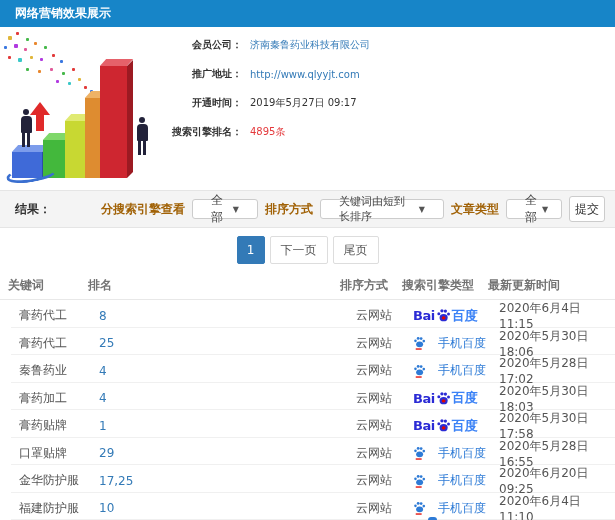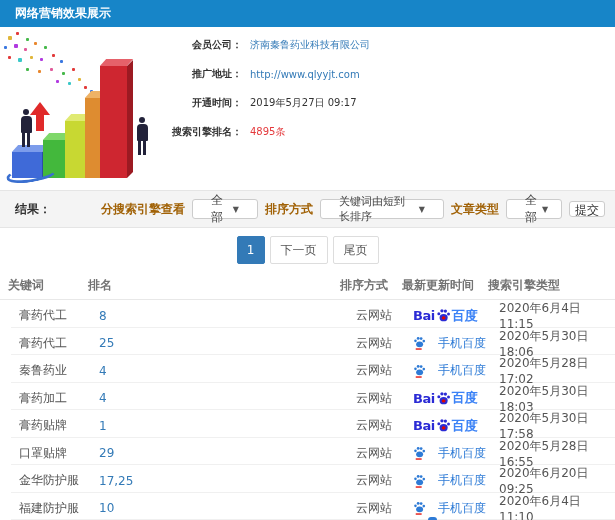--- a/index.html
+++ b/index.html
@@ -65,21 +65,21 @@
   .result-label { margin-left:15px; font-weight:bold; }
   .filter-controls { margin-left:auto; margin-right:10px; display:flex; align-items:center; gap:7px; }
   .filter-controls b { font-weight:bold; color:#a16207; }
   .select { display:inline-flex; align-items:center; justify-content:space-between;
     background:#fff; border:1px solid #ccc; border-radius:3px; height:20px;
     padding:0 18px; color:#444; cursor:pointer; }
   .select.w1 { width:66px; }
   .select.w2 { width:124px; font-size:11px; }
   .select.w3 { width:56px; }
   .select .caret { font-size:8px; color:#555; margin-left:5px; }
-  .submit-btn { height:16px; width:36px; background:#fff; border:1px solid #ccc; border-radius:3px;
+  .submit-btn { height:26px; width:36px; background:#fff; border:1px solid #ccc; border-radius:3px;
     font-size:12px; color:#333; cursor:pointer; font-family:inherit; }
 
   
   .pagination { position:absolute; left:0; top:228px; width:615px; height:44px;
     display:flex; align-items:center; justify-content:center; gap:5px; background:#fff; }
   .page-item { height:28px; display:inline-flex; align-items:center; justify-content:center;
     border:1px solid #ddd; border-radius:2px; font-size:12px; color:#555; background:#fff;
     padding:0 10px; cursor:pointer; }
   .page-item.active { background:#337ab7; border-color:#337ab7; color:#fff; width:28px; padding:0; }
 
@@ -242,22 +242,22 @@
     <span class="page-item active">1</span>
     <span class="page-item">下一页</span>
     <span class="page-item">尾页</span>
   </div>
 
   <div class="rtable">
     <div class="thead">
       <span>关键词</span>
       <span>排名</span>
       <span class="th-rtype">排序方式</span>
+      <span>搜索引擎类型</span>
       <span>最新更新时间</span>
-      <span>搜索引擎类型</span>
     </div>
     <div id="tbody">
   <div class="trow">
     <span class="c-keyword">膏药代工</span>
     <span class="c-rank">8</span>
     <span class="c-rtype">云网站</span>
     <span class="c-engine">
   <span class="bd-logo">
     <b class="bd-bai">Bai</b>
     <svg class="paw" width="15" height="15" viewBox="0 0 24 24">

